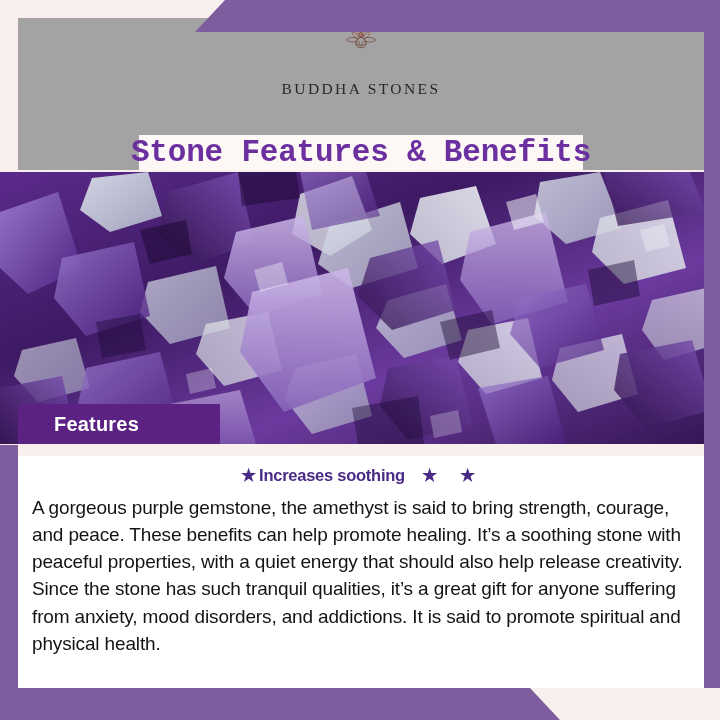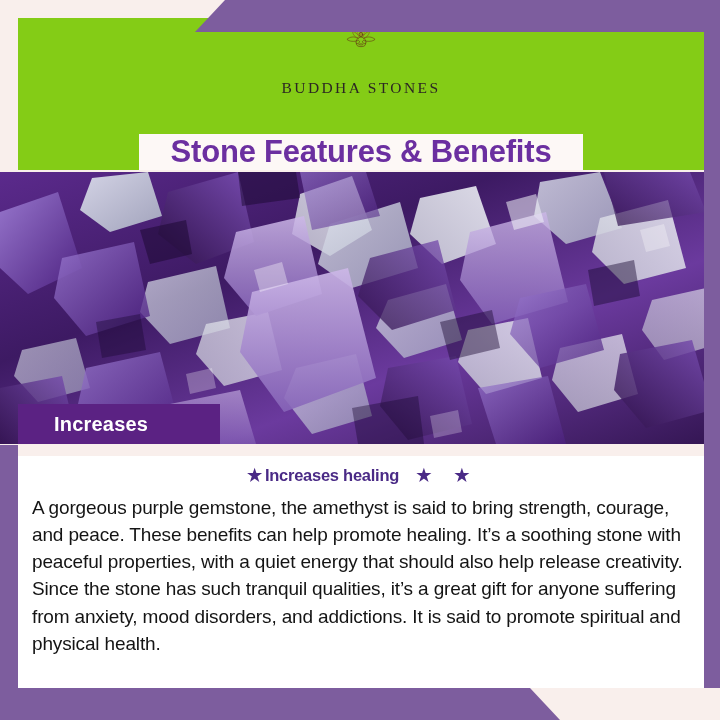--- a/index.html
+++ b/index.html
@@ -65,21 +65,21 @@
   }
 
   
 
   .header {
     position: absolute;
     top: 18px;
     left: 18px;
     right: 16px;
     height: 152px;
-    background: #84cc16;
+    background: #a3a3a3;
     z-index: 2;
     display: flex;
     flex-direction: column;
     align-items: center;
     gap: 28px;
   }
 
   .logo-mark {
     margin-top: 10px;
     width: 122px;
@@ -97,20 +97,21 @@
   }
 
   .title-band {
     margin-top: 9px;
     width: 444px;
     height: 46px;
     background: #fdf8f6;
     display: flex;
     align-items: center;
     justify-content: center;
+    font-family: Liberation Mono, monospace;
   }
 
   .title-band h1 {
     font-size: 31px;
     font-weight: 700;
     color: #6b2fa0;
     letter-spacing: -0.2px;
     white-space: nowrap;
   }
 
@@ -327,31 +328,31 @@
       <polygon points="96,150 140,142 146,178 102,186" fill="#190830" opacity="0.4"></polygon>
 
       <polygon points="506,30 536,22 544,50 514,58" fill="#f0f2f8" opacity="0.55"></polygon>
       <polygon points="254,98 282,90 288,112 260,120" fill="#ffffff" opacity="0.35"></polygon>
       <polygon points="640,58 664,52 670,74 646,80" fill="#ffffff" opacity="0.3"></polygon>
       <polygon points="186,202 212,196 216,216 190,222" fill="#ffffff" opacity="0.28"></polygon>
       <polygon points="430,244 458,238 462,260 434,266" fill="#ffffff" opacity="0.25"></polygon>
     </svg>
 
     <div class="stone-label">
-      <span>Increases</span>
+      <span>Features</span>
     </div>
   </div>
 
   <div class="content-card">
     <div class="card-topstrip"></div>
 
     <div class="features">
       <div class="feature">
         <span class="star">★</span>
-        <span>Increases healing</span>
+        <span>Increases soothing</span>
       </div>
       <div class="feature spaced">
         <span class="star">★</span>
       </div>
       <div class="feature spaced">
         <span class="star">★</span>
       </div>
     </div>
 
     <p class="body-copy">A gorgeous purple gemstone, the amethyst is said to bring strength, courage, and peace. These benefits can help promote healing. It’s a soothing stone with peaceful properties, with a quiet energy that should also help release creativity. Since the stone has such tranquil qualities, it’s a great gift for anyone suffering from anxiety, mood disorders, and addictions. It is said to promote spiritual and physical health.</p>

